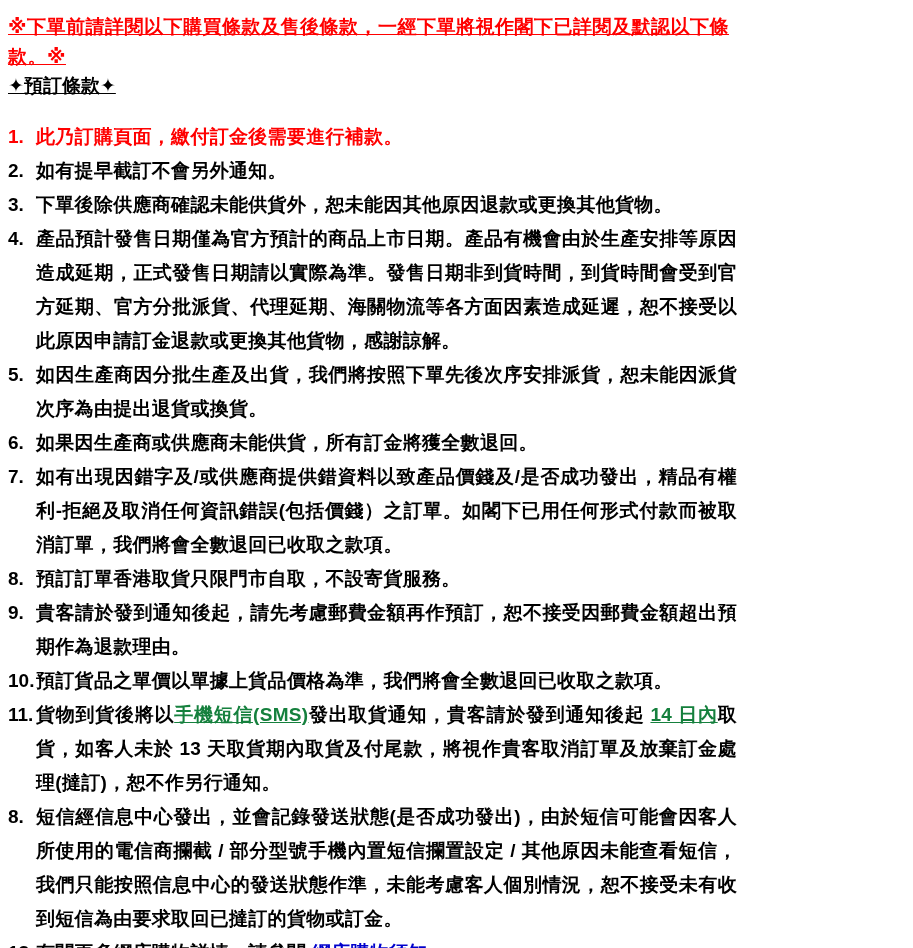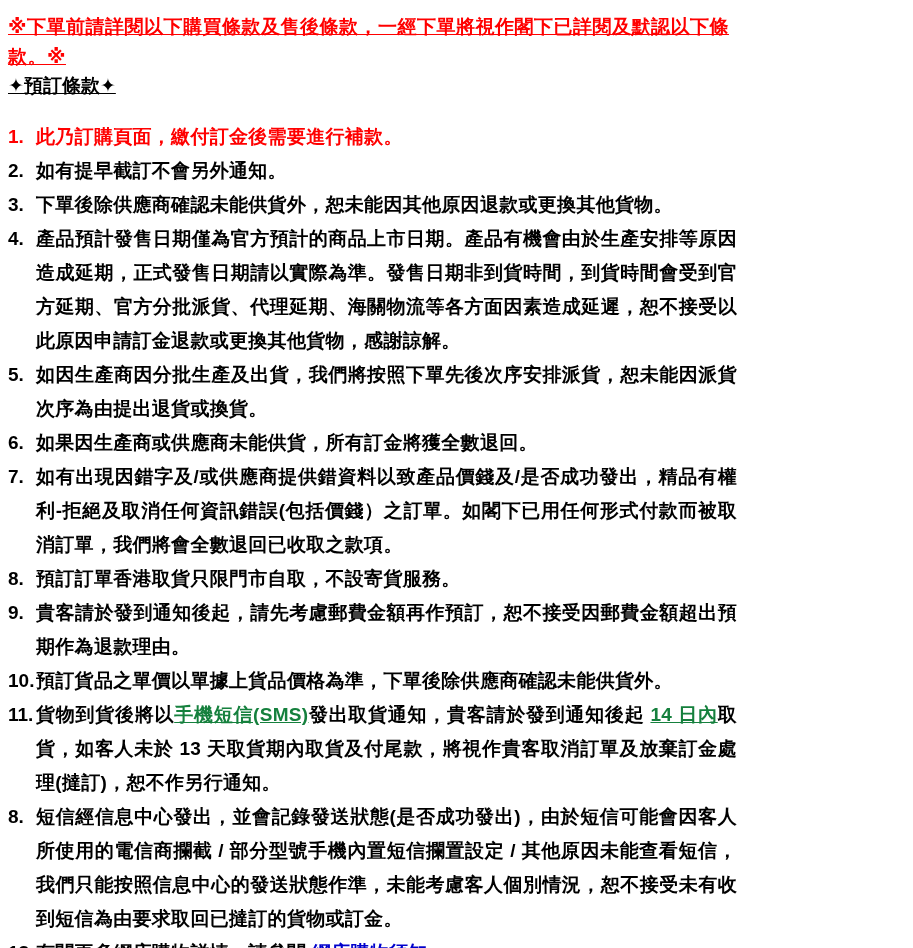--- a/index.html
+++ b/index.html
@@ -89,21 +89,21 @@
       <div class="term-item">
         <span class="term-num">8.</span>
         <span class="term-text"><span class="seg-plain">預訂訂單香港取貨只限門市自取，不設寄貨服務。</span></span>
       </div>
       <div class="term-item">
         <span class="term-num">9.</span>
         <span class="term-text"><span class="seg-plain">貴客請於發到通知後起，請先考慮郵費金額再作預訂，恕不接受因郵費金額超出預期作為退款理由。</span></span>
       </div>
       <div class="term-item">
         <span class="term-num">10.</span>
-        <span class="term-text"><span class="seg-plain">預訂貨品之單價以單據上貨品價格為準，下單後除供應商確認未能供貨外。</span></span>
+        <span class="term-text"><span class="seg-plain">預訂貨品之單價以單據上貨品價格為準，我們將會全數退回已收取之款項。</span></span>
       </div>
       <div class="term-item">
         <span class="term-num">11.</span>
         <span class="term-text"><span class="seg-plain">貨物到貨後將以</span><span class="seg-red-underline">手機短信(SMS)</span><span class="seg-plain">發出取貨通知，貴客請於發到通知後起 </span><span class="seg-red-underline">14 日內</span><span class="seg-plain">取貨，如客人未於 13 天取貨期內取貨及付尾款，將視作貴客取消訂單及放棄訂金處理(撻訂)，恕不作另行通知。</span></span>
       </div>
       <div class="term-item">
         <span class="term-num">8.</span>
         <span class="term-text"><span class="seg-plain">短信經信息中心發出，並會記錄發送狀態(是否成功發出)，由於短信可能會因客人所使用的電信商攔截 / 部分型號手機內置短信攔置設定 / 其他原因未能查看短信，我們只能按照信息中心的發送狀態作準，未能考慮客人個別情況，恕不接受未有收到短信為由要求取回已撻訂的貨物或訂金。</span></span>
       </div>
       <div class="term-item">

